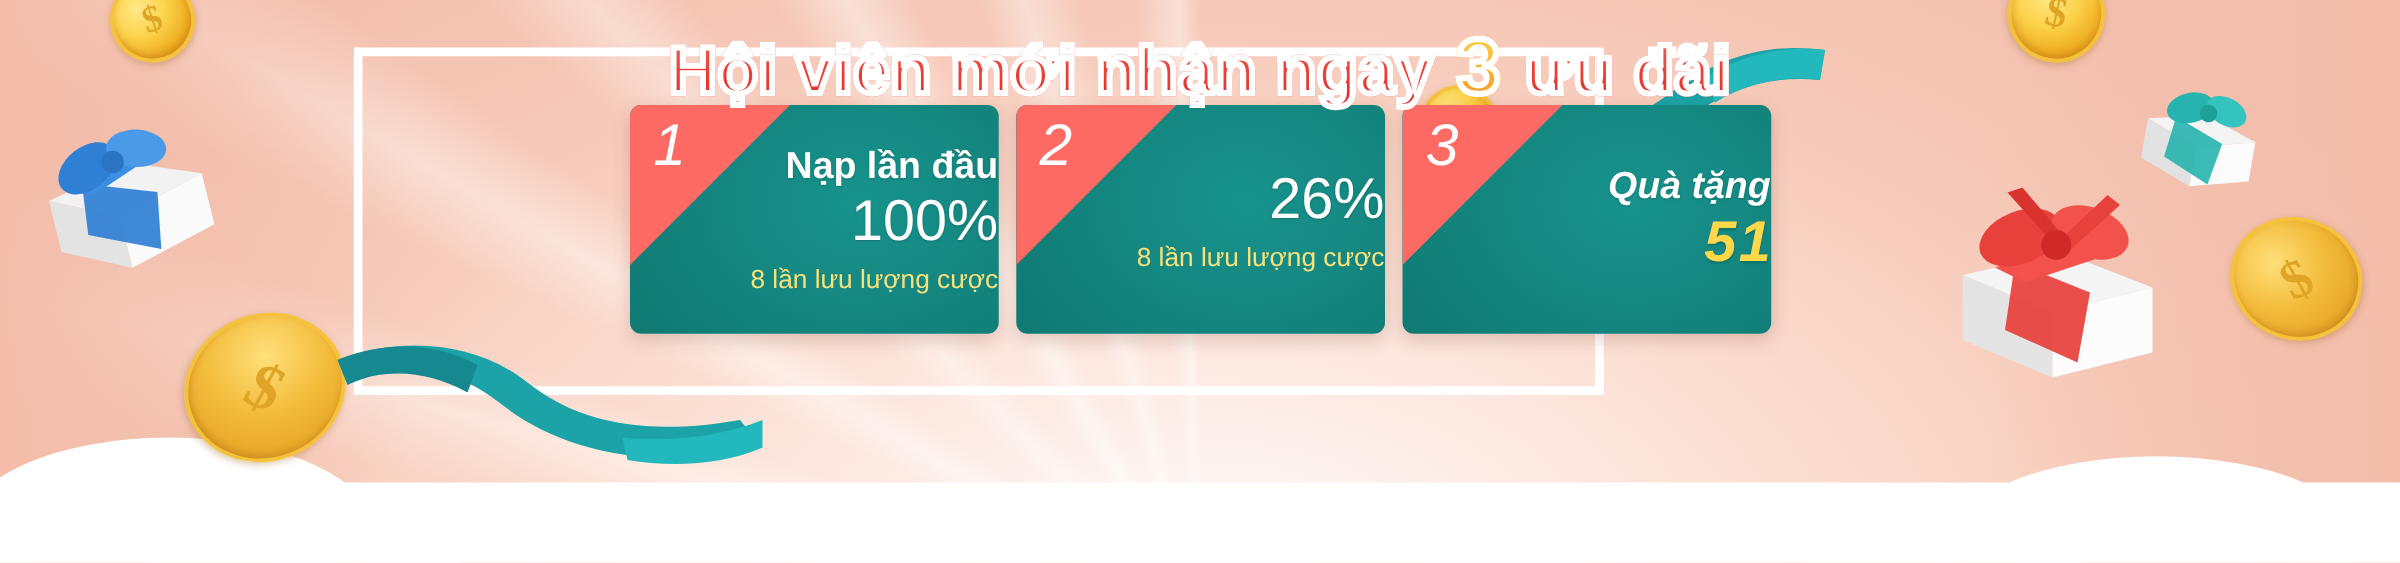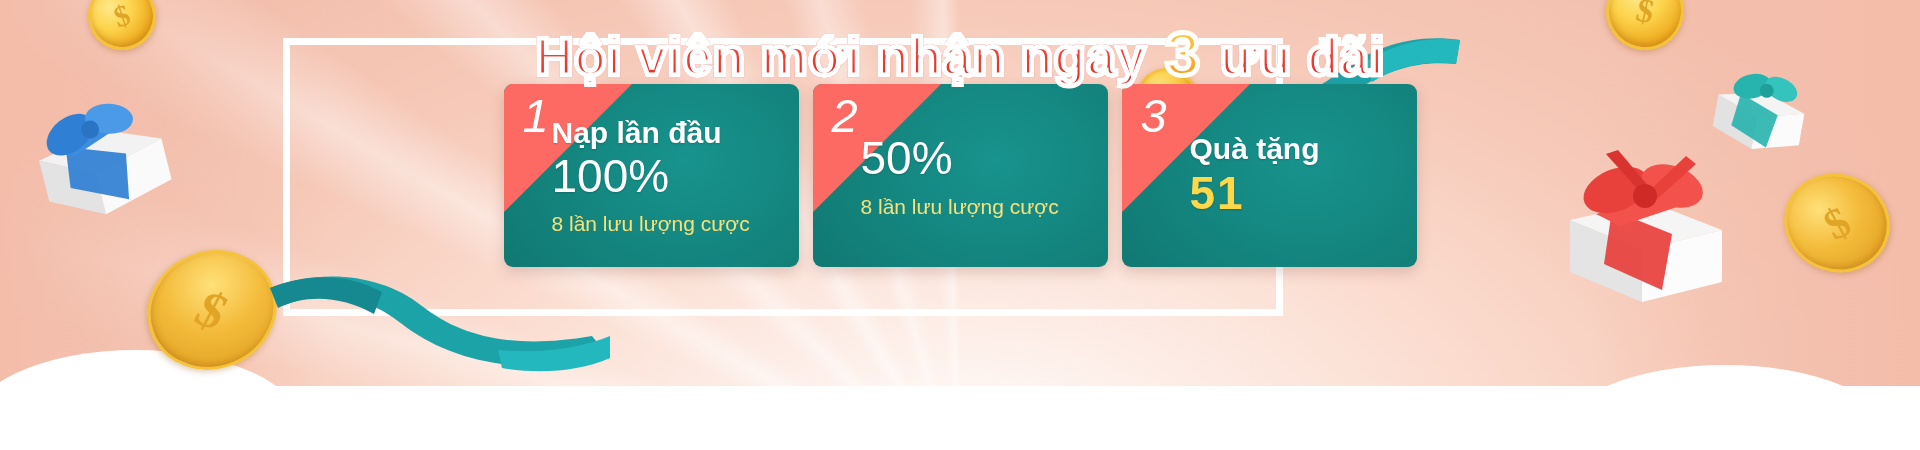--- a/index.html
+++ b/index.html
@@ -145,27 +145,27 @@
     font-weight: 400;
     color: #ffffff;
     line-height: 1;
     z-index: 3;
   }
   .card-body {
     position: absolute;
     inset: 0;
     display: flex;
     flex-direction: column;
-    align-items: flex-start;
+    align-items: flex-end;
     justify-content: center;
     z-index: 2;
     padding-left: 48px;
     box-sizing: border-box;
   }
-  .card.c3 .card-body { padding-left: 68px; }
+  .card.c3 .card-body { padding-left: 68px; font-style: italic; }
   .card-title {
     color: #ffffff;
     font-size: 30px;
     font-weight: 700;
     line-height: 1.1;
     margin-bottom: 2px;
     text-shadow: 0 1px 2px rgba(0,0,0,0.18);
   }
   .card-value {
     color: #ffffff;
@@ -321,21 +321,21 @@
         <div class="card-title">Nạp lần đầu</div>
         <div class="card-value">100%</div>
         <div class="card-caption">8 lần lưu lượng cược</div>
       </div>
     </div>
 
     <div class="card c2">
       <div class="card-corner"></div>
       <div class="card-num">2</div>
       <div class="card-body">
-        <div class="card-value">50%</div>
+        <div class="card-value">26%</div>
         <div class="card-caption">8 lần lưu lượng cược</div>
       </div>
     </div>
 
     <div class="card c3">
       <div class="card-corner"></div>
       <div class="card-num">3</div>
       <div class="card-body">
         <div class="card-title">Quà tặng</div>
         <div class="c3-line2">

